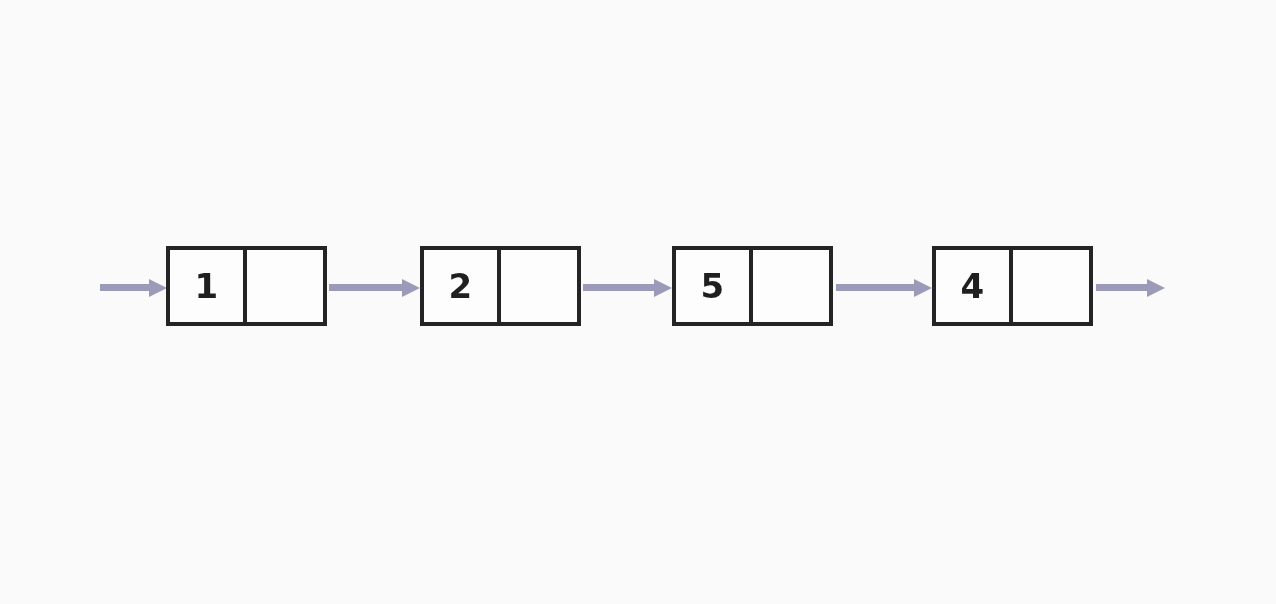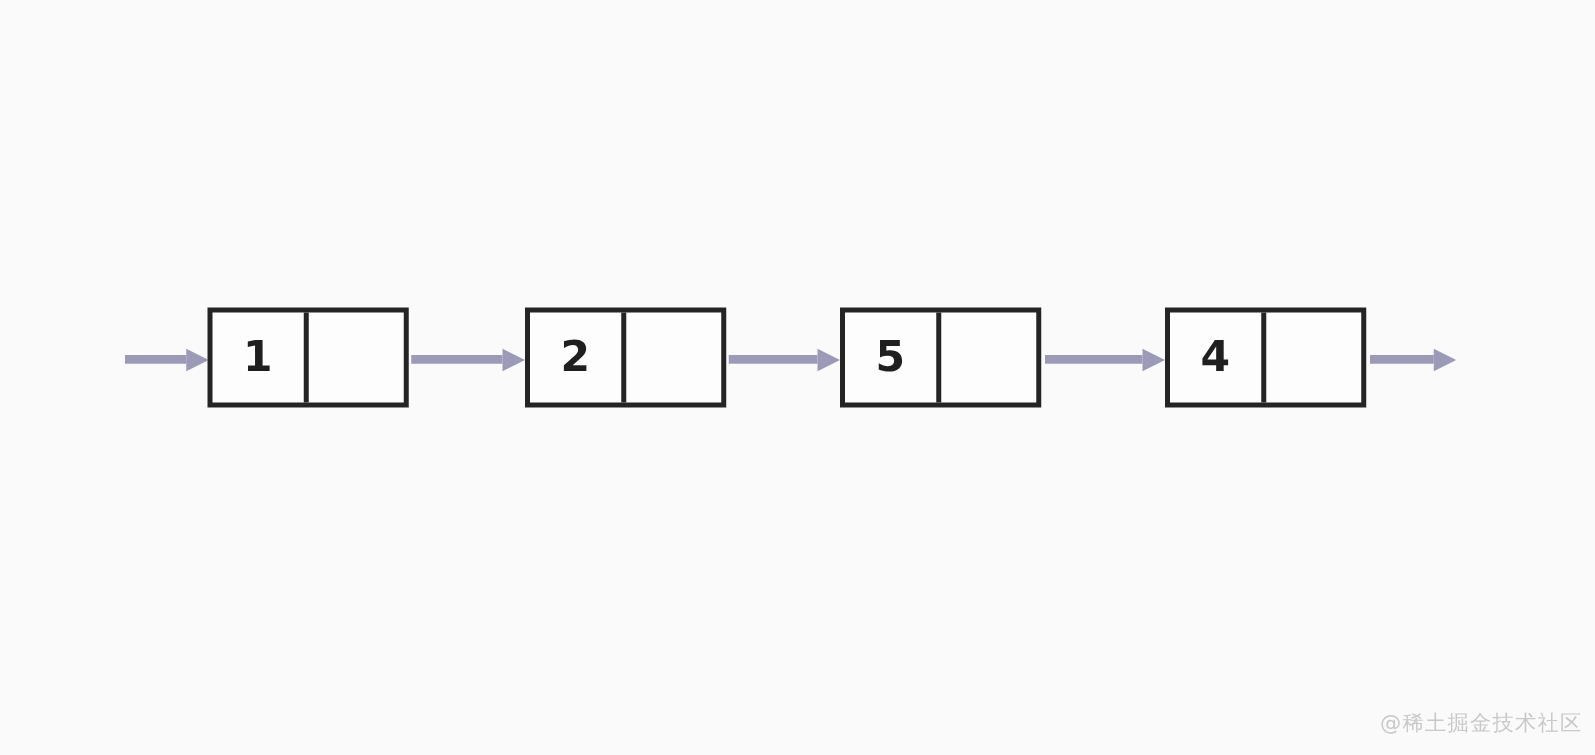--- a/index.html
+++ b/index.html
@@ -112,15 +112,14 @@
 
   <div class="node" style="left:932px">
     <div class="cell value-cell">
       <span class="node-value">4</span>
     </div>
     <div class="cell pointer-cell"></div>
   </div>
 
   <div class="arrow exit"></div>
 
-  <div class="watermark">@稀土掘金技术社区</div>
 
 </div>
 
 </body></html>

